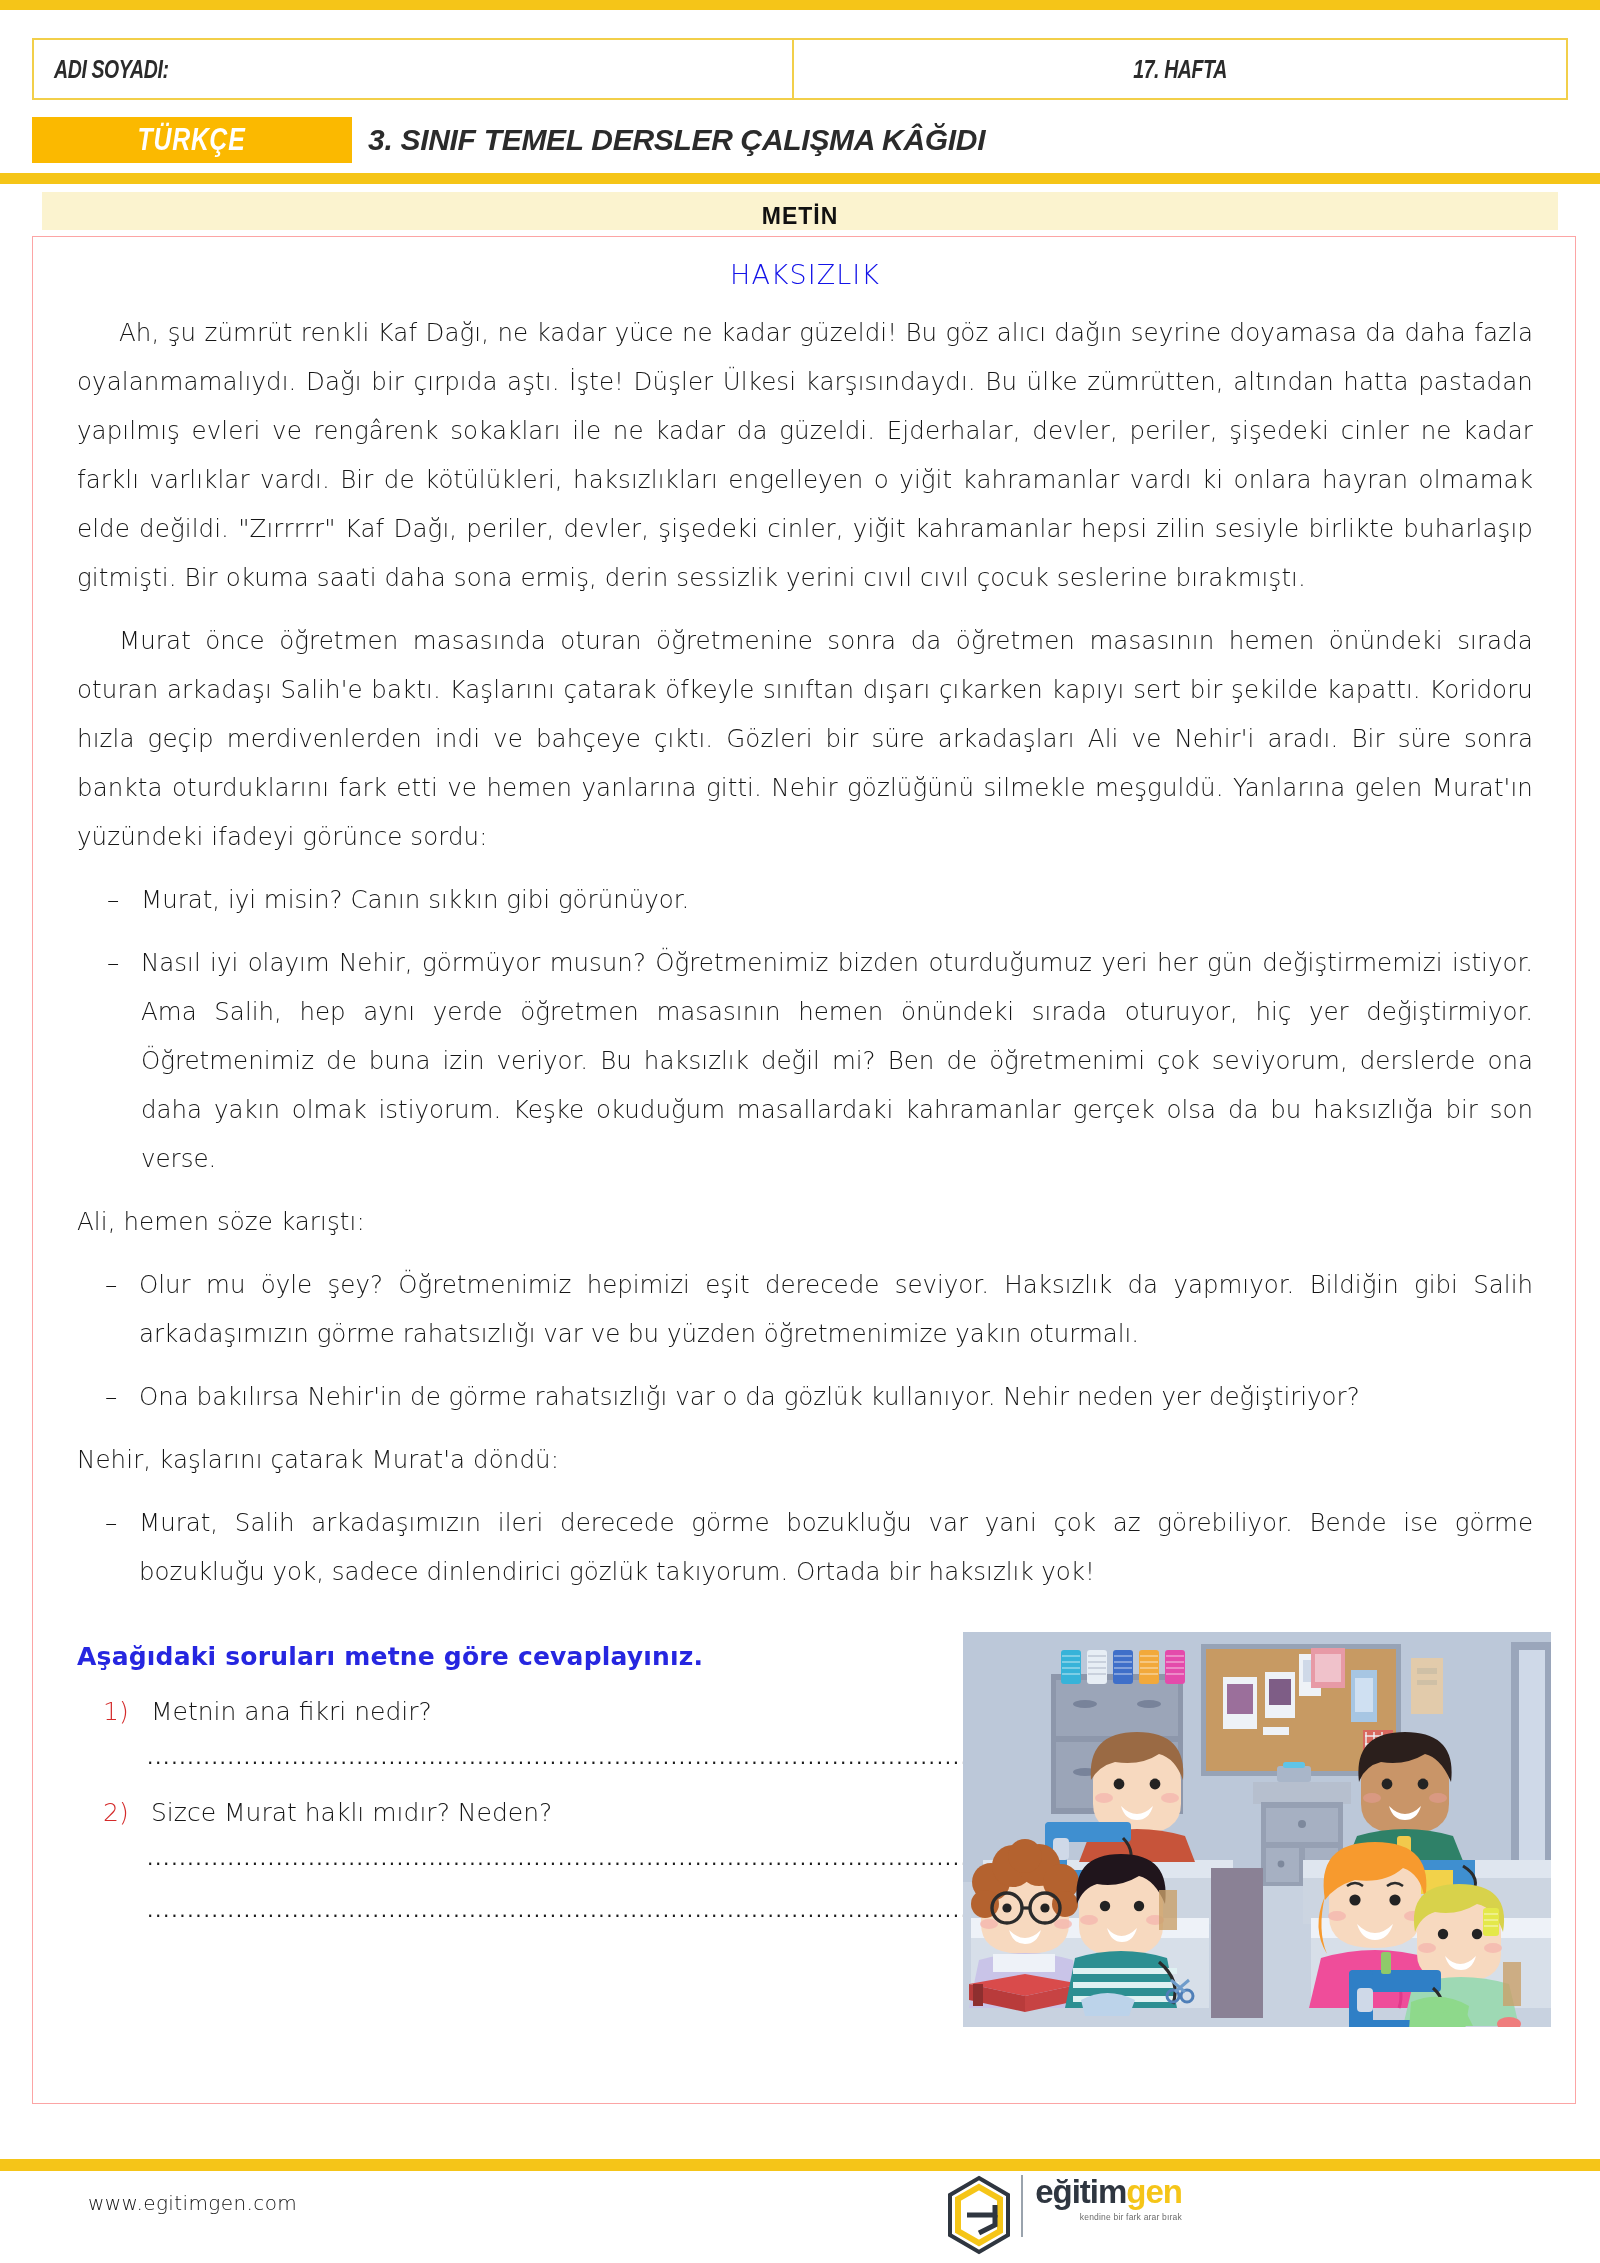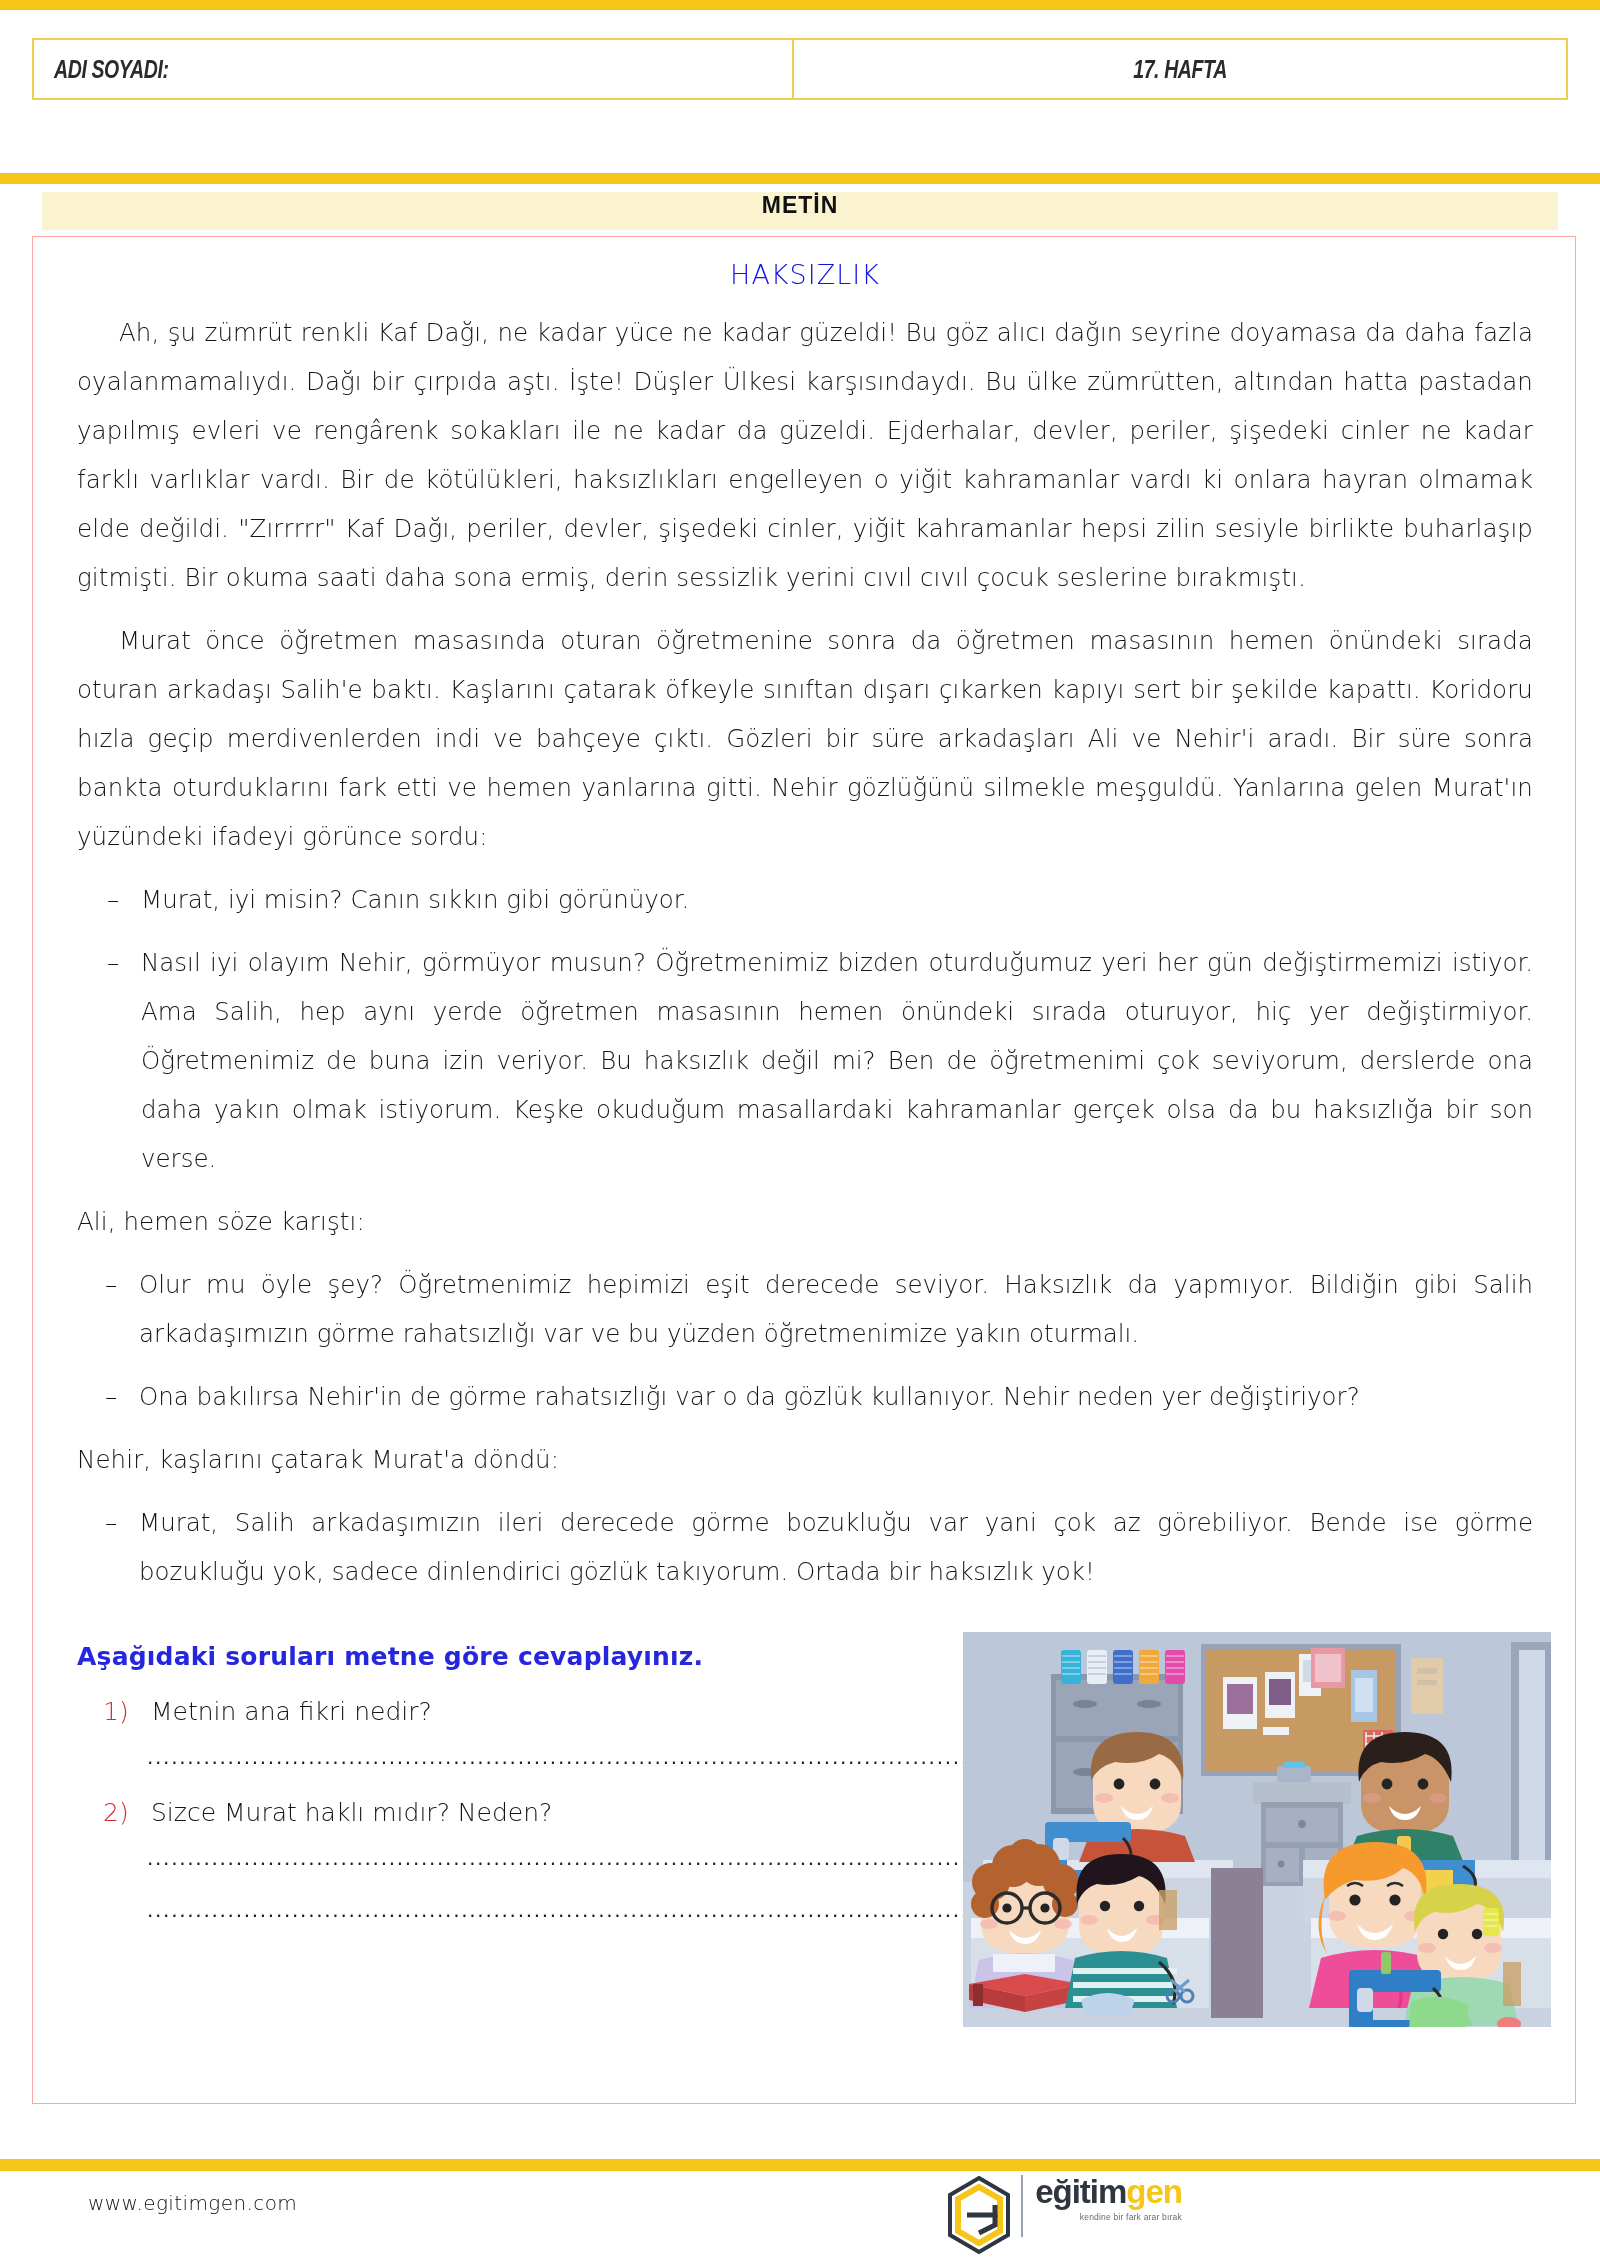--- a/index.html
+++ b/index.html
@@ -112,21 +112,21 @@
     background: #f5c518;
   }
 
   
   .metin-banner {
     position: absolute;
     left: 42px; top: 182px;
     width: 1516px; height: 38px;
     background: #fbf3cf;
     display: flex;
-    align-items: flex-start;
+    align-items: flex-end;
     justify-content: center;
   }
   .metin-banner .label {
     font-size: 23px;
     font-weight: bold;
     color: #111;
     letter-spacing: 1px;
   }
 
   
@@ -314,20 +314,28 @@
 
   <div class="idbar">
     <div class="cell cell-name">
       <span class="stencil">ADI SOYADI:</span>
     </div>
     <div class="cell cell-week">
       <span class="stencil">17. HAFTA</span>
     </div>
   </div>
 
+  <div class="subject-row">
+    <div class="subject-chip">
+      <span class="stencil">TÜRKÇE</span>
+    </div>
+    <div class="worksheet-title">
+      <span class="stencil">3. SINIF TEMEL DERSLER ÇALIŞMA KÂĞIDI</span>
+    </div>
+  </div>
 
   <div class="divider-thick"></div>
 
   <div class="metin-banner">
     <span class="label">METİN</span>
   </div>
 
   <div class="content-box">
 
     <div class="reading">

